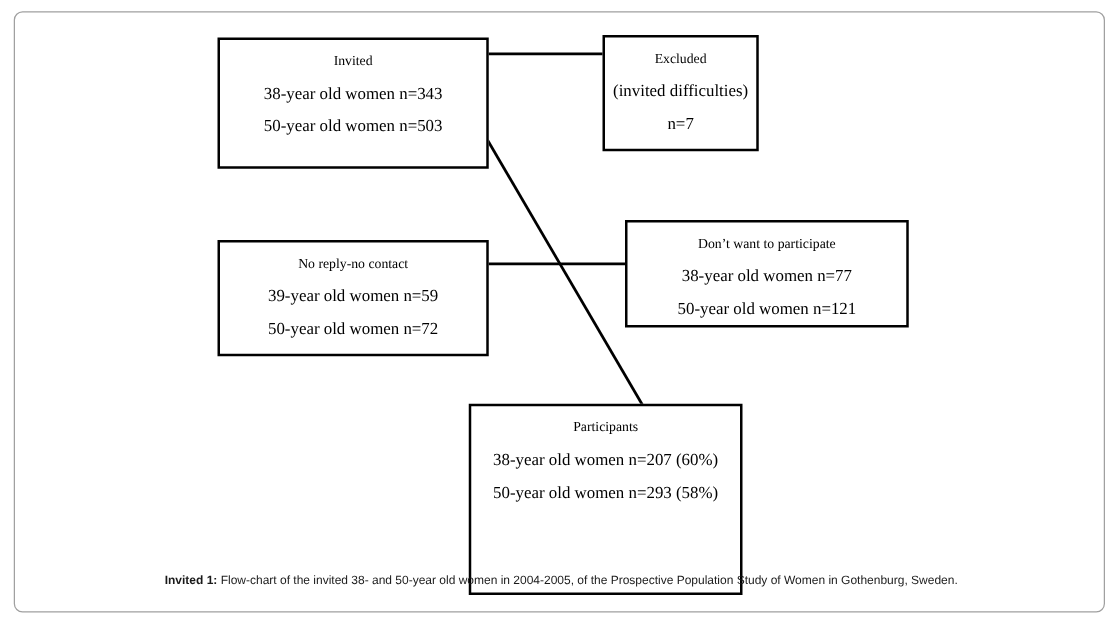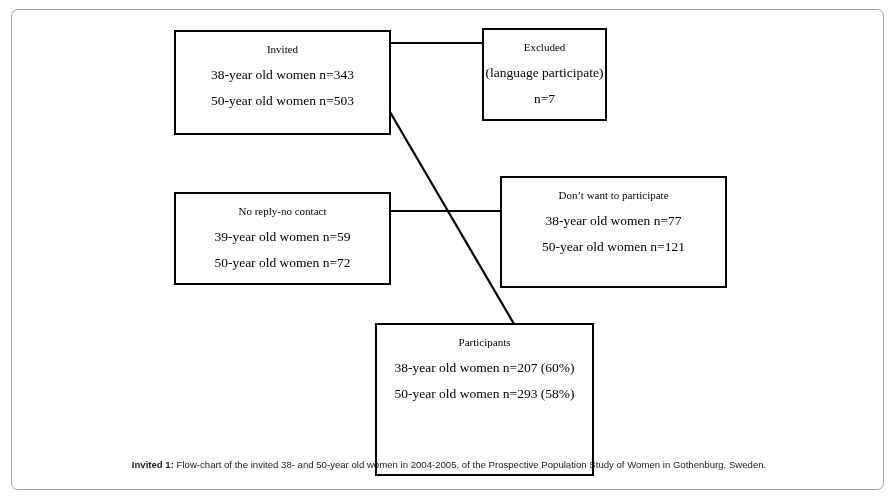--- a/index.html
+++ b/index.html
@@ -55,21 +55,21 @@
   .node-line {
     font-size: 13.5px;
     line-height: 17px;
     display: block;
     margin-bottom: 9px;
     white-space: nowrap;
   }
   #box-invited   { left: 174px; top: 30px;  width: 217px; height: 105px; }
   #box-excluded  { left: 482px; top: 28px;  width: 125px; height: 93px;  }
   #box-noreply   { left: 174px; top: 176px; width: 217px; height: 93px; margin-top: 16px;  }
-  #box-dontwant  { left: 500px; top: 176px; width: 227px; height: 112px; }
+  #box-dontwant  { left: 500px; top: 176px; width: 227px; height: 86px; }
   #box-particip  { left: 375px; top: 323px; width: 219px; height: 153px; }
   .caption {
     position: absolute;
     left: 34px;
     top: 458px;
     width: 830px;
     font-family: "Liberation Sans", sans-serif;
     font-size: 9.6px;
     line-height: 13px;
     color: #1a1a1a;
@@ -94,21 +94,21 @@
   </svg>
 
   <div class="node-box" id="box-invited">
     <span class="node-title">Invited</span>
     <span class="node-line">38-year old women n=343</span>
     <span class="node-line">50-year old women n=503</span>
   </div>
 
   <div class="node-box" id="box-excluded">
     <span class="node-title">Excluded</span>
-    <span class="node-line">(language participate)</span>
+    <span class="node-line">(invited difficulties)</span>
     <span class="node-line">n=7</span>
   </div>
 
   <div class="node-box" id="box-noreply">
     <span class="node-title">No reply-no contact</span>
     <span class="node-line">39-year old women n=59</span>
     <span class="node-line">50-year old women n=72</span>
   </div>
 
   <div class="node-box" id="box-dontwant">

